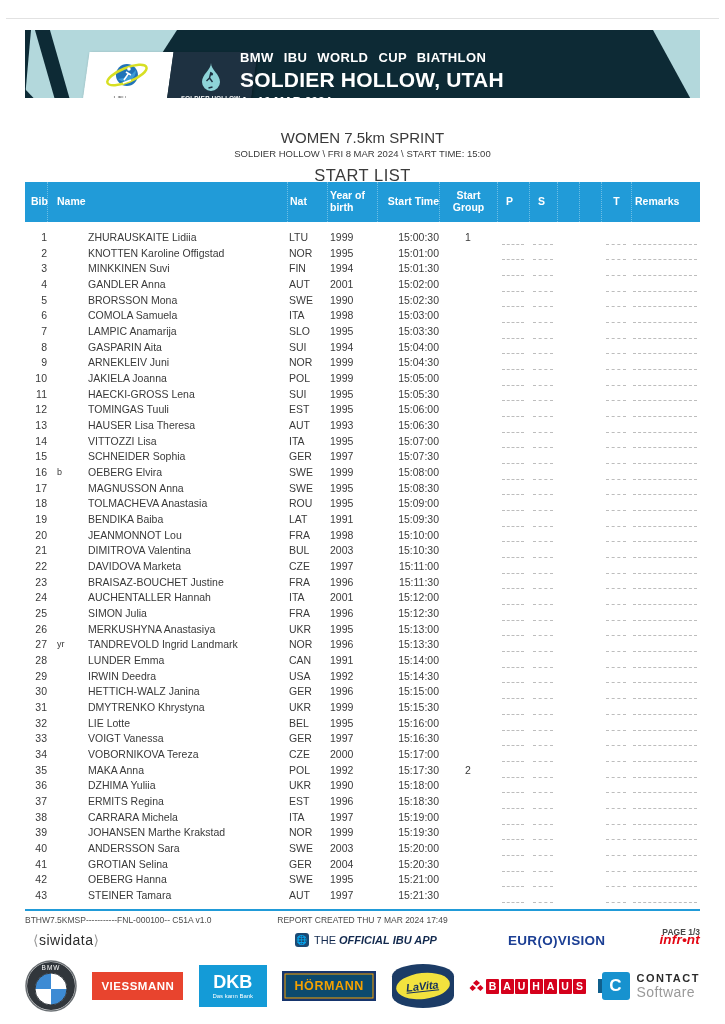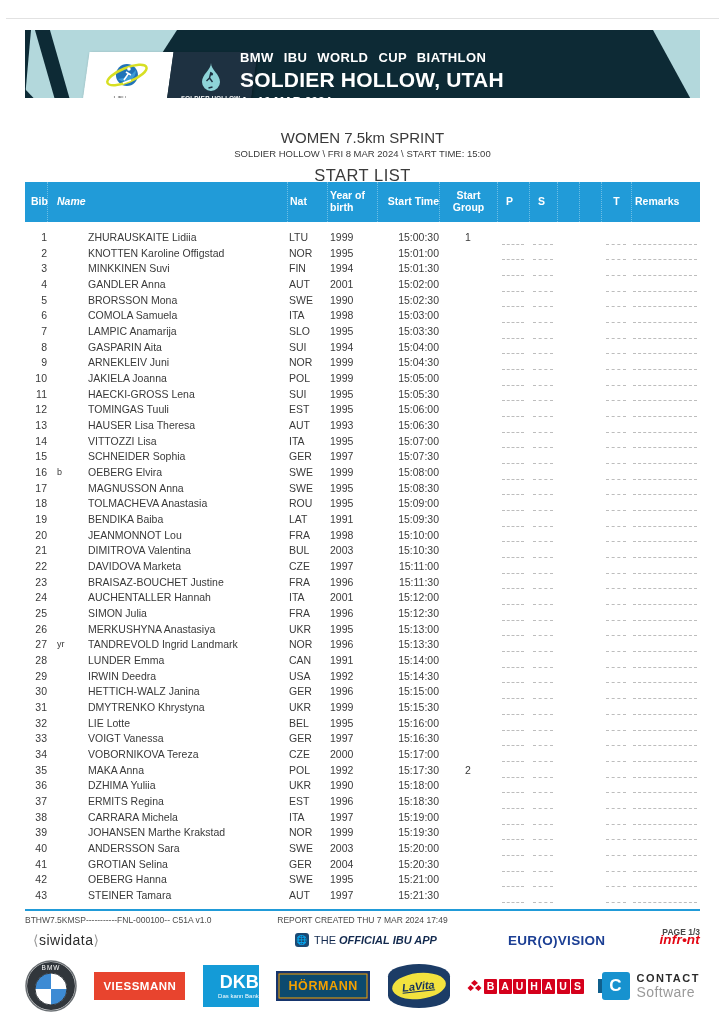--- a/index.html
+++ b/index.html
@@ -79,21 +79,21 @@
   .ibu-app{position:absolute;left:295px;top:933px;display:flex;align-items:center;gap:5px;color:#12294e;font-size:11px;}
   .app-icon{width:14px;height:14px;border-radius:3px;background:#1c4a74;color:#cfe6f5;font-size:9px;display:flex;align-items:center;justify-content:center;}
   .ibu-app b{font-style:italic;}
   .eurovision{position:absolute;left:508px;top:933px;font-size:13.5px;font-weight:bold;color:#1c3f94;letter-spacing:.3px;}
   .infront{position:absolute;right:25px;top:932px;font-size:13.5px;font-weight:bold;font-style:italic;color:#e30613;letter-spacing:.2px;}
 
   
   .sponsors{position:absolute;left:25px;top:956px;width:675px;height:60px;display:flex;align-items:center;justify-content:space-between;}
   .sp{display:flex;align-items:center;}
   .viessmann{background:#e8442e;color:#fff;font-weight:bold;font-size:11.5px;letter-spacing:.5px;padding:8px 9px;}
-  .dkb{background:#149bd7;color:#fff;width:56px;height:42px;display:flex;flex-direction:column;align-items:flex-end;justify-content:center;}
+  .dkb{background:#149bd7;color:#fff;width:68px;height:42px;display:flex;flex-direction:column;align-items:center;justify-content:center;}
   .dkb .d1{font-weight:bold;font-size:18px;line-height:18px;}
   .dkb .d2{font-size:6px;margin-top:2px;}
   .hoermann{background:#0c4a6e;width:94px;height:30px;display:flex;align-items:center;justify-content:center;box-shadow:inset 0 0 0 2.5px #16356d, inset 0 0 0 3.5px #f4a100;}
   .hoermann span{color:#f4a100;font-weight:bold;font-size:12.5px;letter-spacing:.6px;}
   .lavita{position:relative;width:62px;height:44px;display:flex;align-items:center;justify-content:center;}
   .lavita .barrel{position:absolute;inset:0;background:#1c3c66;border-radius:50% 50% 50% 50% / 28% 28% 28% 28%;}
   .lavita .egg{position:absolute;left:4px;top:9px;width:54px;height:26px;background:#f2e23e;border-radius:50%;transform:rotate(-6deg);}
   .lavita .lv{position:relative;font-style:italic;font-weight:bold;font-size:11px;color:#16325c;text-decoration:underline;transform:rotate(-6deg);}
   .bauhaus{gap:2px;}
   .bh-letters{display:flex;gap:1.5px;}
@@ -163,21 +163,21 @@
 
 <div class="titles">
   <div class="event-title">WOMEN 7.5km SPRINT</div>
   <div class="event-sub">SOLDIER HOLLOW \ FRI 8 MAR 2024 \ START TIME: 15:00</div>
   <div class="list-title">START LIST</div>
 </div>
 
 <div class="startlist">
   <div class="grid thead">
     <span class="h-bib">Bib</span>
-    <span class="h-name" style="grid-column:span 2;font-style:italic;">Name</span>
+    <span class="h-name" style="grid-column:span 2;">Name</span>
     <span class="h-nat">Nat</span>
     <span class="h-yob">Year of birth</span>
     <span class="h-time">Start Time</span>
     <span class="h-group">Start Group</span>
     <span class="h-p">P</span>
     <span class="h-s">S</span>
     <span></span>
     <span></span>
     <span class="h-t">T</span>
     <span class="h-remarks">Remarks</span>

